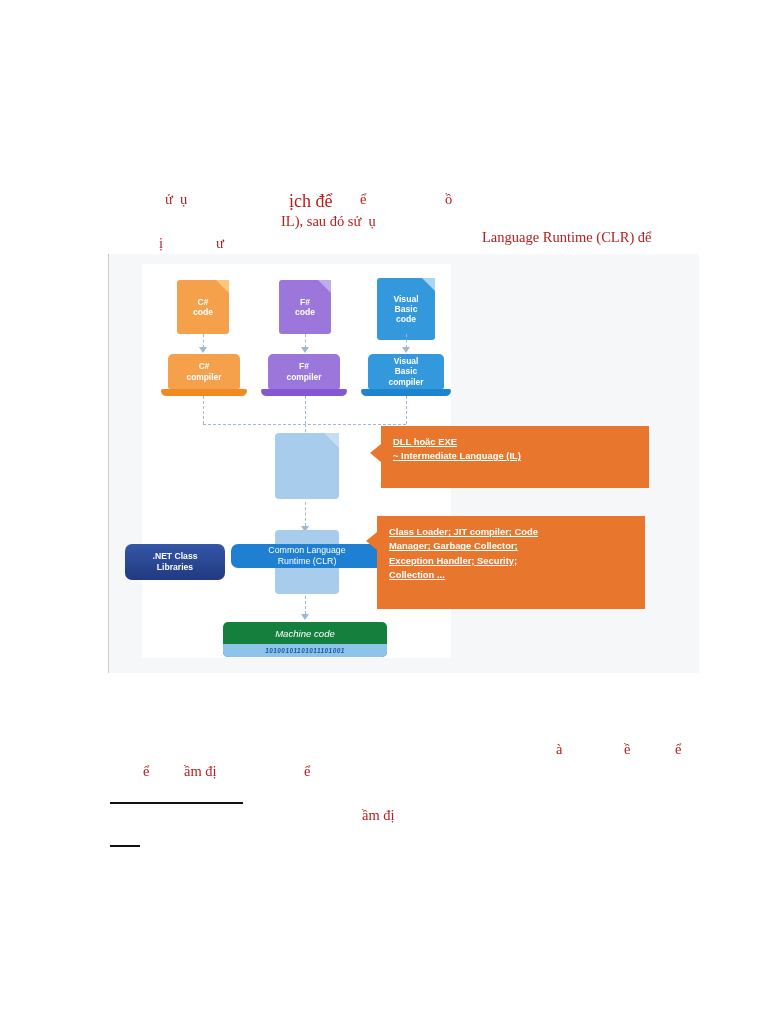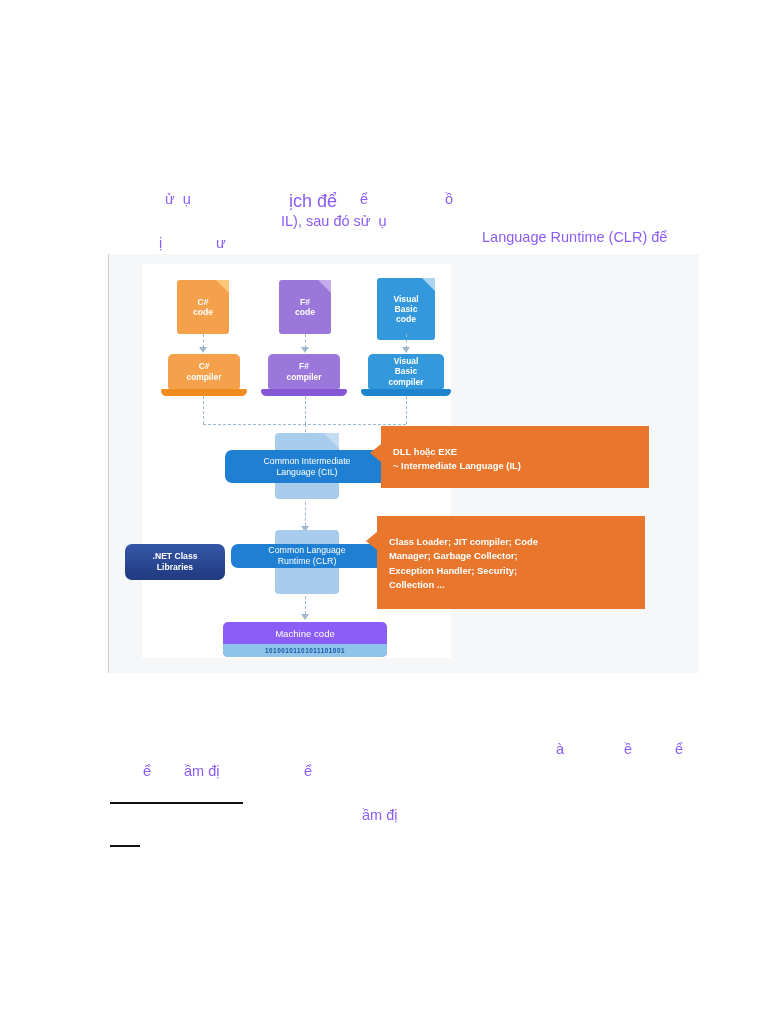--- a/index.html
+++ b/index.html
@@ -9,24 +9,24 @@
     font-family:"Liberation Serif", serif;
     color:#1a1a1a;
     position:relative;
     overflow:hidden;
   }
   .page{position:absolute; inset:0;}
 
   
   .frag{
     position:absolute;
-    font-family:Liberation Sans, sans-serif;
+    font-family:Liberation Serif, serif;
     font-size:14.5px;
     line-height:1.1;
-    color:#8b5cf6;
+    color:#b91c1c;
     white-space:pre;
   }
   .rule{
     position:absolute;
     height:1.6px;
     background:#111111;
   }
 
   
   .figure-wrap{
@@ -103,23 +103,24 @@
   }
 
   
   .callout{
     position:absolute;
     background:#e8762c;
     color:#ffffff;
     font-family:"Liberation Sans", sans-serif;
     font-size:9.4px;
     line-height:1.52;
-    padding:19px 9px 7px 12px;
+    padding:9px 9px 7px 12px;
     box-sizing:border-box;
     font-weight:600;
+    text-decoration:underline;
   }
   .callout .tail{
     position:absolute;
     left:-11px;
     width:0; height:0;
     border-top:9px solid transparent;
     border-bottom:9px solid transparent;
     border-right:11px solid #e8762c;
   }
   .callout b{font-weight:800;}
@@ -134,21 +135,22 @@
     border-right:4px solid transparent;
     border-top:6px solid #9fb8cd;
   }
   .tick{position:absolute; border-left:1.5px dashed #9fb8cd;}
 
   
   .machine{
     position:absolute;
     border-radius:5px;
     overflow:hidden;
-    background:#8b5cf6;
+    background:#15803d;
+    font-style:italic;
   }
   .machine .mtop{
     height:22px;
     display:flex;align-items:center;justify-content:center;
     color:#ffffff;
     font-family:"Liberation Sans", sans-serif;
     font-size:9.6px;
   }
   .machine .mbits{
     height:13px;
@@ -212,21 +214,20 @@
         <div class="arrow" style="left: 293px; top: 93px;"></div>
         <div class="tick" style="left: 94px; top: 142px; width: 0px; height: 28px;"></div>
         <div class="tick" style="left: 196px; top: 142px; width: 0px; height: 28px;"></div>
         <div class="tick" style="left: 297px; top: 142px; width: 0px; height: 28px;"></div>
         <div class="hline" style="left: 94px; top: 170px; width: 203px; height: 0px;"></div>
         <div class="vline" style="left: 196px; top: 170px; width: 0px; height: 24px;"></div>
         <div class="arrow" style="left: 192px; top: 194px;"></div>
         <div class="backsquare" style="left: 166px; top: 179px; width: 64px; height: 66px;">
           <div class="bfold" style="border-top: 15px solid rgb(197, 221, 242); border-left: 15px solid transparent;"></div>
         </div>
-        <div class="pill" style="left: 116px; top: 196px; width: 164px; height: 33px; background: rgb(31, 127, 211); font-size: 8.8px;">Common Intermediate<br>Language (CIL)</div>
         <div class="vline" style="left: 196px; top: 248px; width: 0px; height: 24px;"></div>
         <div class="arrow" style="left: 192px; top: 272px;"></div>
         <div class="backsquare" style="left: 166px; top: 276px; width: 64px; height: 64px;"></div>
         <div class="pill" style="left: 122px; top: 290px; width: 152px; height: 24px; background: rgb(31, 127, 211); font-size: 8.8px;">Common Language<br>Runtime (CLR)</div>
         <div class="pill" style="left: 16px; top: 290px; width: 100px; height: 36px; background: linear-gradient(rgb(52, 87, 168) 0%, rgb(33, 57, 127) 100%); font-size: 8.6px; font-weight: 700;">.NET Class<br>Libraries</div>
         <div class="vline" style="left: 196px; top: 342px; width: 0px; height: 18px;"></div>
         <div class="arrow" style="left: 192px; top: 360px;"></div>
         <div class="machine" style="left: 114px; top: 368px; width: 164px; height: 35px;">
           <div class="mtop">Machine code</div>
           <div class="mbits">10100101101011101001</div>

